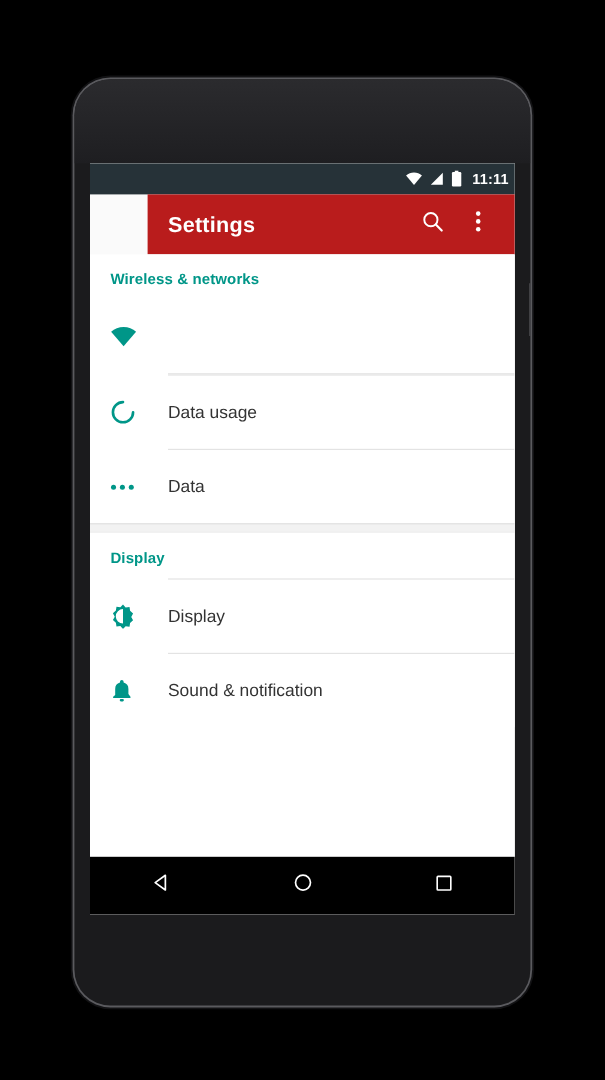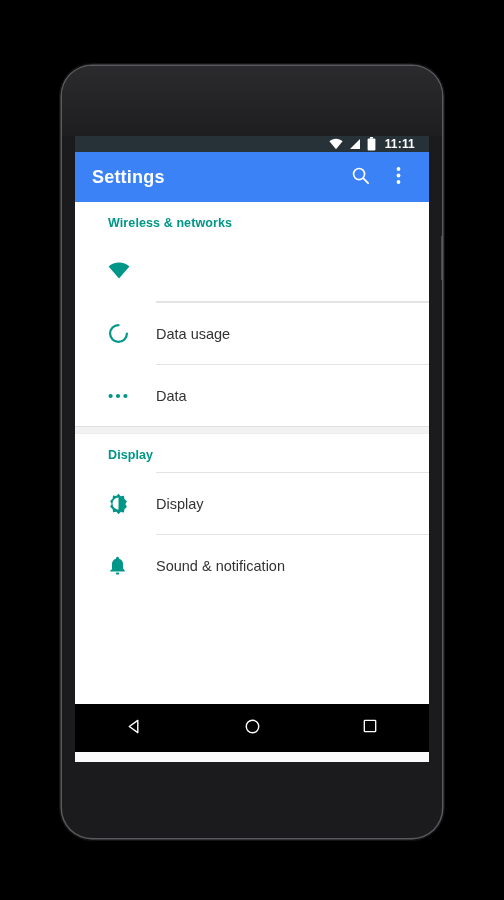--- a/index.html
+++ b/index.html
@@ -40,41 +40,41 @@
 
   
   .screen{
     position:absolute; left:13px; top:70px;
     width:354px; height:626px;
     background:#fafafa; overflow:hidden;
   }
 
   
   .statusbar{
-    height:16px; background:#263238;
+    height:26px; background:#263238;
     display:flex; align-items:center; justify-content:flex-end;
-    padding-right:14px; gap:6px;
+    padding-right:5px; gap:6px;
   }
   .sb-time{ color:#fff; font-size:12px; font-weight:bold; letter-spacing:.2px; margin-left:3px;}
   .sb-ico{ display:flex; align-items:center; }
 
   
   .appbar{
-    height:50px; background:#3b82f6;
-    display:flex; align-items:center; padding:0 12px 0 17px;
+    height:50px; background:#b91c1c;
+    display:flex; align-items:center; padding:0 12px 0 17px;margin-left:48px;
   }
   .appbar-title{ color:#fff; font-size:18px; font-weight:bold; flex:1; letter-spacing:.2px; }
   .appbar-act{
     width:38px; height:38px; display:flex; align-items:center; justify-content:center;
     cursor:pointer;
   }
 
   
   .content{ background:#fff; height:calc(100% - 26px - 50px - 48px); overflow:hidden; }
-  .group{ background:#fff;margin-left:16px; }
+  .group{ background:#fff; }
   .group-sep{ height:8px; background:#f2f2f2; border-top:1px solid #e0e0e0; border-bottom:1px solid #ededed; }
   .group-head{
     color:#009688; font-size:12.5px; font-weight:bold;
     padding:14px 0 10px 17px; letter-spacing:.1px;
   }
   .row{
     display:flex; align-items:center; height:61px; padding-left:17px; cursor:pointer;
     position:relative;
   }
   .row-ico{ width:48px; display:flex; align-items:center; justify-content:flex-start; }

